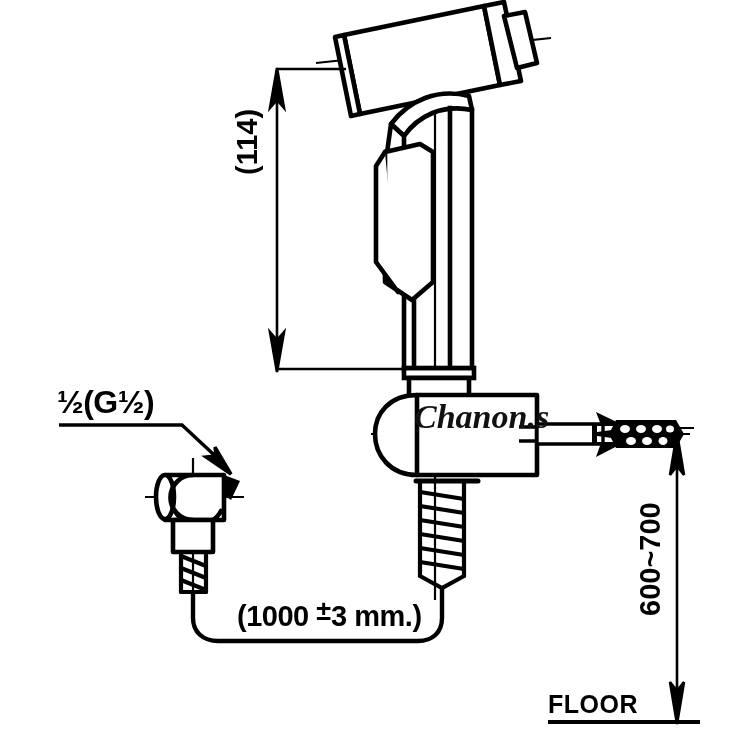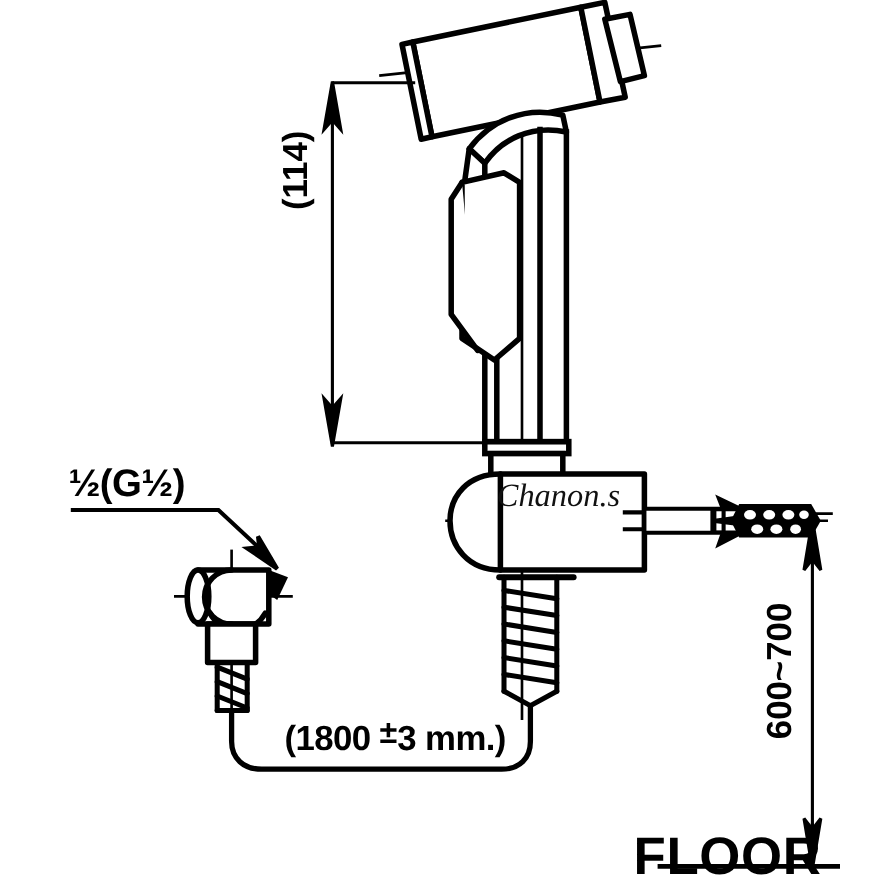--- a/index.html
+++ b/index.html
@@ -61,33 +61,33 @@
     top: 602px;
     font-size: 29px;
   }
   #label-hose .pm {
     position: relative;
     top: -6px;
     font-size: 27px;
     letter-spacing: 0px;
   }
   #label-floor {
-    left: 528px;
+    left: 548px;
     top: 692px;
-    font-size: 44px;
+    font-size: 25px;
     letter-spacing: 0.5px;
   }
   #watermark {
     position: absolute;
     left: 414px;
     top: 398px;
     font-family: "Liberation Serif", serif;
     font-style: italic;
-    font-weight: normal;
-    font-size: 27px;
+    font-weight: bold;
+    font-size: 34px;
     color: #111111;
     white-space: nowrap;
     letter-spacing: 0px;
   }
 </style>
 </head>
 <body>
 
 <div id="drawing-root">
 
@@ -243,19 +243,19 @@
     </g>
 
   </svg>
 
   <div class="lbl" id="label-114">(114)</div>
 
   <div class="lbl" id="label-600-700">600~700</div>
 
   <div class="lbl" id="label-thread">½(G½)</div>
 
-  <div class="lbl" id="label-hose"><span>(1800 </span><span class="pm">±</span><span>3 mm.)</span></div>
+  <div class="lbl" id="label-hose"><span>(1000 </span><span class="pm">±</span><span>3 mm.)</span></div>
 
   <div class="lbl" id="label-floor">FLOOR</div>
 
   <div id="watermark">Chanon.s</div>
 
 </div>
 
 </body></html>

